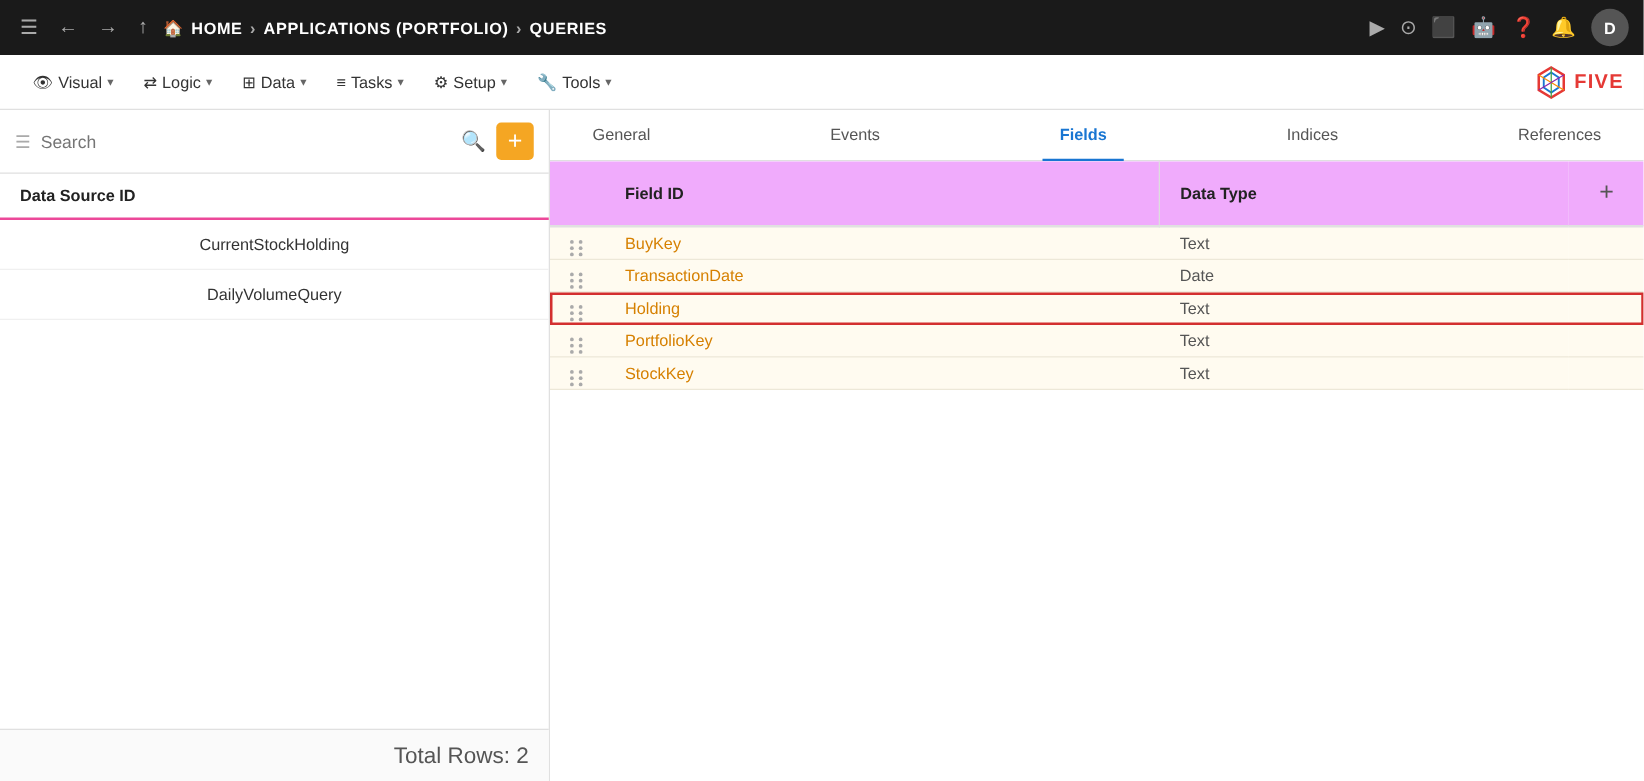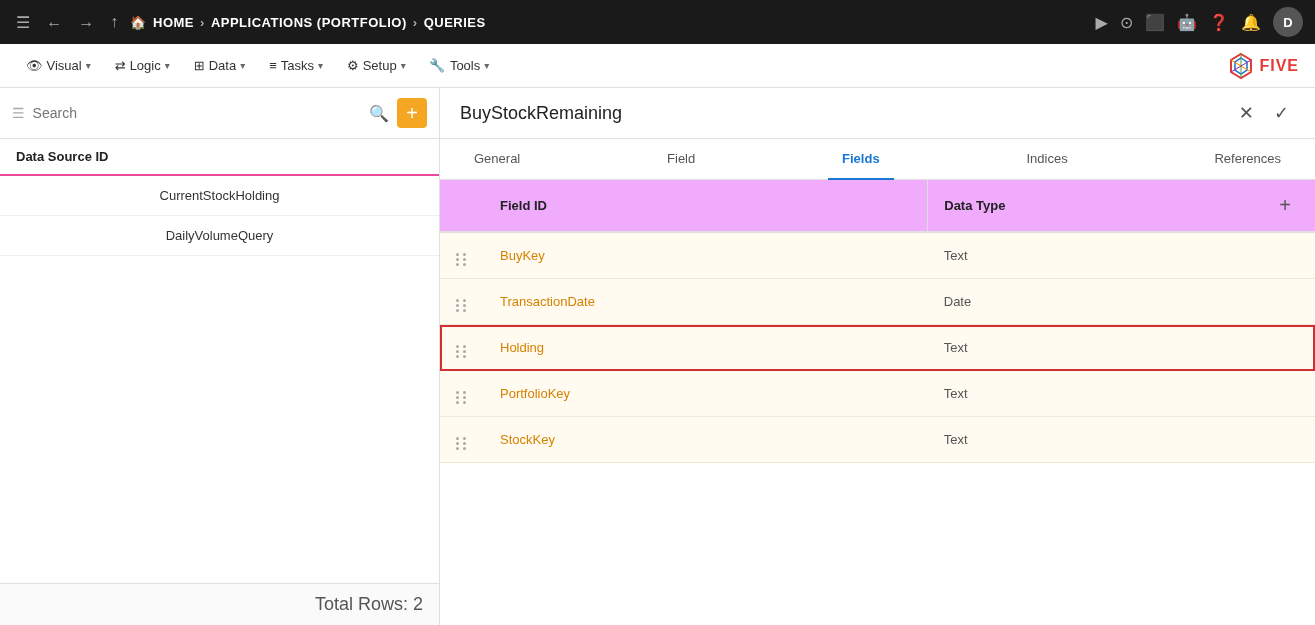--- a/index.html
+++ b/index.html
@@ -218,21 +218,21 @@
     .data-table thead th.col-add { width: 50px; text-align: right; }
     .data-table tbody tr {
       background: #fffbf0;
       border-bottom: 1px solid #ede8d8;
     }
     .data-table tbody tr.selected {
       outline: 2px solid #d32f2f;
       outline-offset: -2px;
     }
     .data-table tbody td {
-      padding: 12px 16px;
+      padding: 2px 16px;
       font-size: 13px;
       color: #333;
     }
     .data-table tbody td.drag-cell {
       color: #aaa;
       font-size: 12px;
       width: 40px;
     }
     .data-table tbody td.field-id {
       color: #d68000;
@@ -355,34 +355,27 @@
       <div class="sidebar-list-item">
         <span>DailyVolumeQuery</span>
       </div>
     </div>
     <div class="sidebar-footer">
       <span>Total Rows: 2</span>
     </div>
   </div>
 
   <div class="content-panel">
-    <div class="content-header">
-      <span class="content-title">BuyStockRemaining</span>
-      <div class="header-actions">
-        <button class="header-action-btn">✕</button>
-        <button class="header-action-btn">✓</button>
-      </div>
-    </div>
 
     <div class="tabs">
       <div class="tab">
         <span>General</span>
       </div>
       <div class="tab">
-        <span>Field</span>
+        <span>Events</span>
       </div>
       <div class="tab active">
         <span>Fields</span>
       </div>
       <div class="tab">
         <span>Indices</span>
       </div>
       <div class="tab">
         <span>References</span>
       </div>

